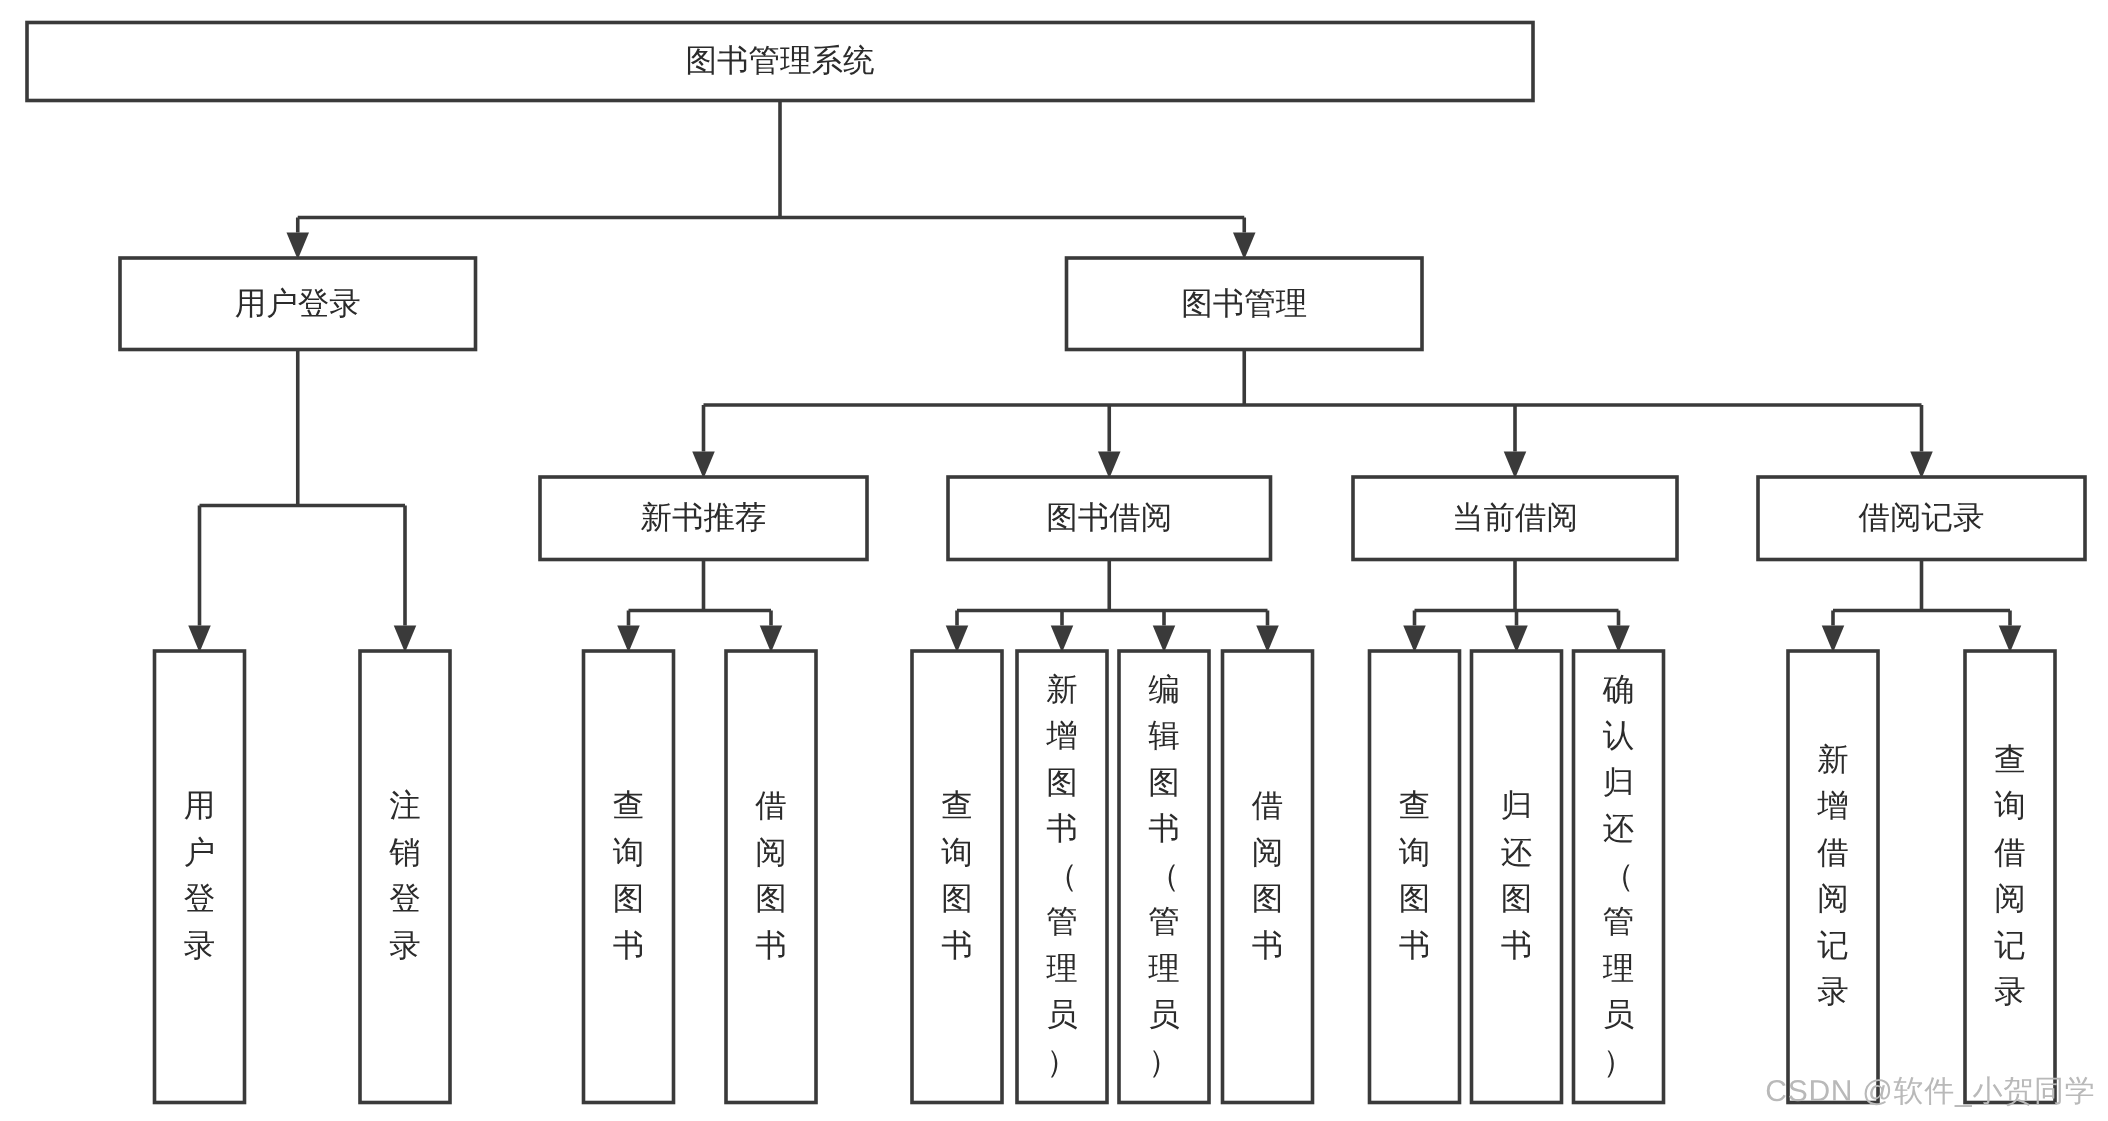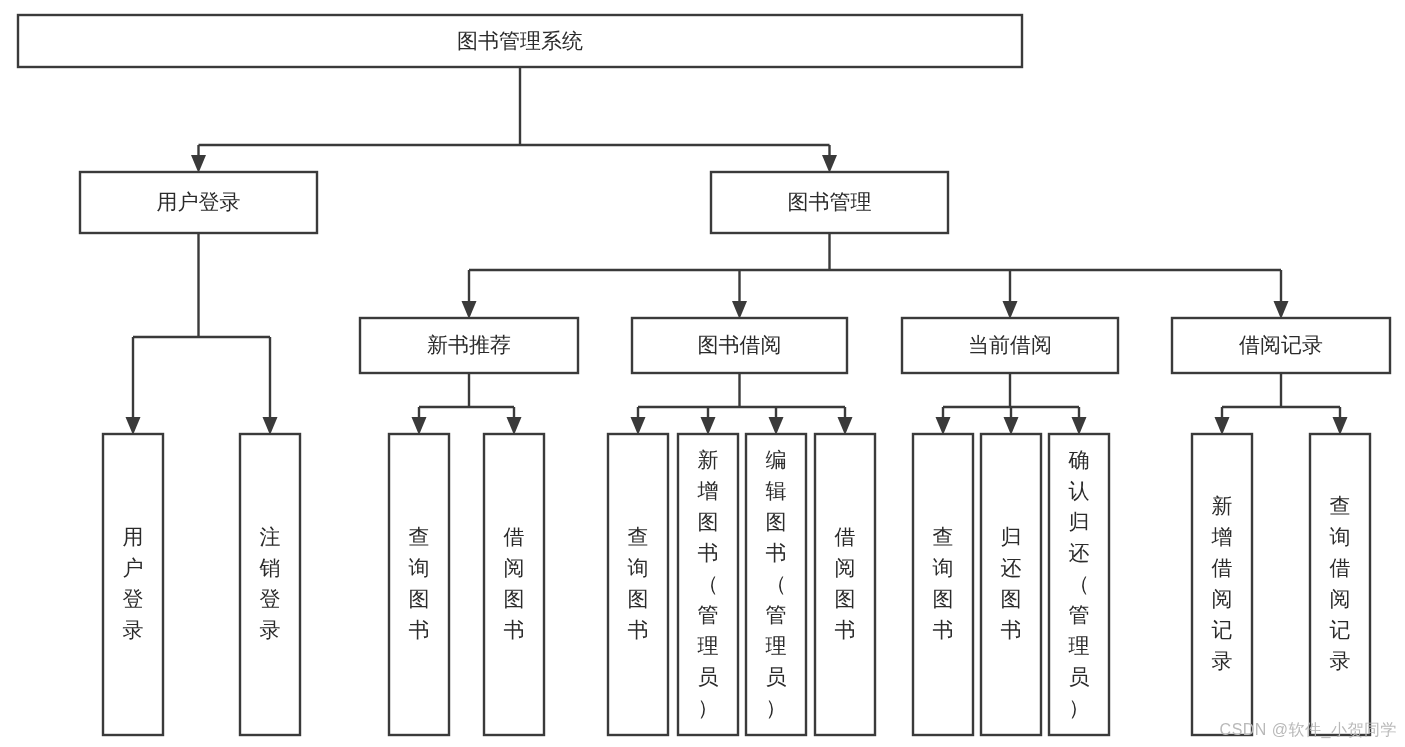--- a/index.html
+++ b/index.html
@@ -45,21 +45,21 @@
     font-size: 21px;
   }
   .label-v {
     font-size: 21px;
   }
   .watermark {
     position: absolute;
     right: 8px;
     bottom: 6px;
     font-family: "Liberation Sans", "DejaVu Sans", sans-serif;
-    font-size: 16px;
+    font-size: 20px;
     color: #b9b9b9;
     white-space: nowrap;
     letter-spacing: 0.5px;
     pointer-events: none;
   }
 </style>
 </head>
 <body>
 
 <svg id="diagram" viewBox="0 0 1405 747" xmlns="http://www.w3.org/2000/svg">

